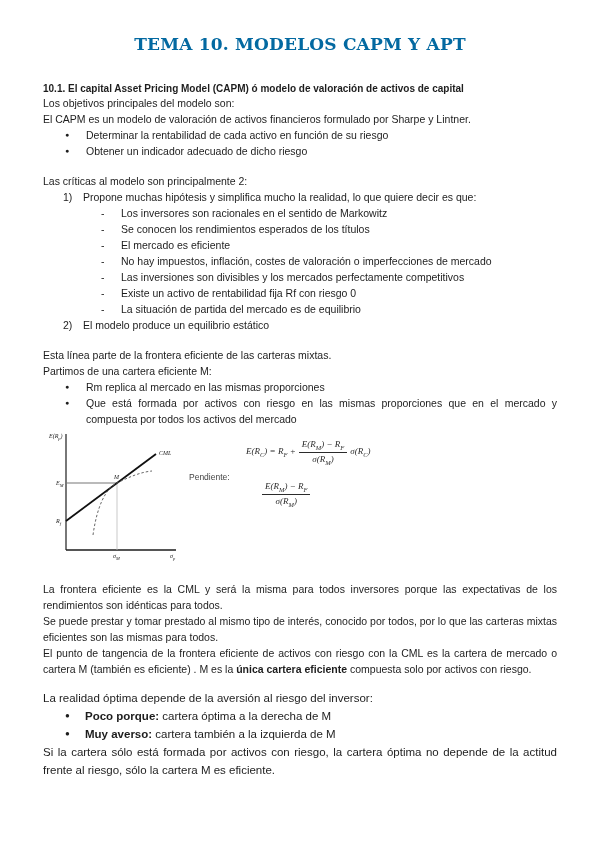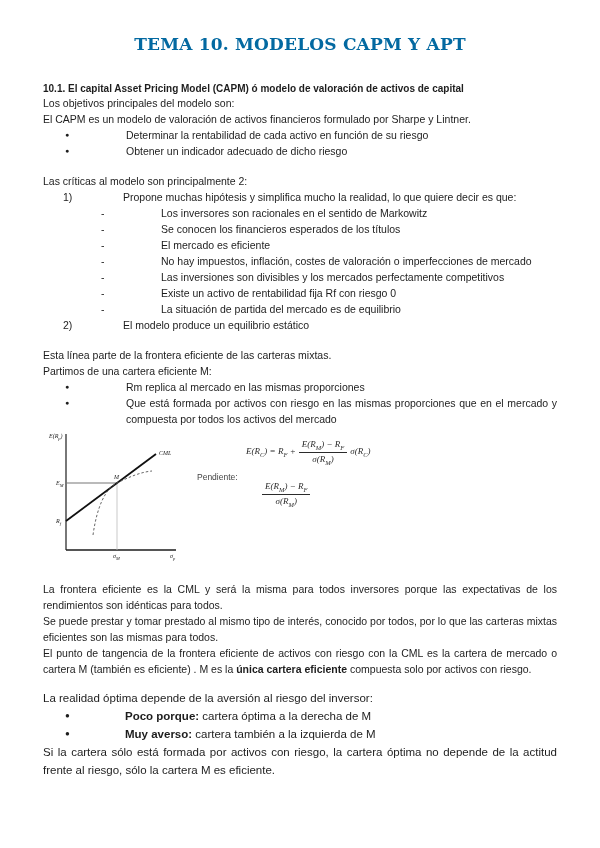--- a/index.html
+++ b/index.html
@@ -26,40 +26,40 @@
     font-size:10px;
     font-weight:bold;
     margin-top:28px;
     line-height:13px;
   }
   .body-txt{font-size:10.5px;line-height:16px;}
   .line{min-height:16px;}
   .just{text-align:justify;}
   .gap{height:14px;}
   .gap-sm{height:12px;}
-  .li{display:flex;gap:40px;}
+  .li{display:flex;}
   .li .marker{flex-shrink:0;}
   .blist{margin-left:22px;}
   .blist .marker{width:21px;font-size:7px;line-height:16px;}
   .nlist{margin-left:20px;}
   .nlist .marker{width:20px;}
   .dlist{margin-left:58px;}
   .dlist .marker{width:20px;}
   b{font-weight:bold;}
   
   .figure{position:relative;height:152px;margin-top:2px;}
   .graph{position:absolute;left:0;top:0;}
   .math{
     font-family:"Liberation Serif",serif;
     font-style:italic;
     font-size:9px;
     color:#2b2b2b;
   }
   .formula-cml{position:absolute;left:203px;top:10px;display:flex;align-items:center;white-space:nowrap;}
-  .pendiente{position:absolute;left:154px;top:43px;font-size:8.5px;color:#444;font-family:"Liberation Sans",sans-serif;font-style:normal;}
+  .pendiente{position:absolute;left:146px;top:43px;font-size:8.5px;color:#444;font-family:"Liberation Sans",sans-serif;font-style:normal;}
   .formula-slope{position:absolute;left:216px;top:52px;display:flex;align-items:center;}
   .frac{display:inline-flex;flex-direction:column;text-align:center;vertical-align:middle;margin:0 3px;}
   .frac .num{border-bottom:0.8px solid #2b2b2b;padding:0 3px 1px 3px;}
   .frac .den{padding-top:1px;}
   sub{font-size:6.5px;}
   .optima{font-size:11.5px;line-height:18px;}
   .optima .li .marker{width:20px;font-size:8px;line-height:18px;}
   .optima .blist{margin-left:22px;}
   svg text{
     font-family:"Liberation Serif",serif;
@@ -104,21 +104,21 @@
       </div>
     </div>
 
     <div class="dlist">
       <div class="li line">
         <span class="marker">-</span>
         <span>Los inversores son racionales en el sentido de Markowitz</span>
       </div>
       <div class="li line">
         <span class="marker">-</span>
-        <span>Se conocen los financieros esperados de los títulos</span>
+        <span>Se conocen los rendimientos esperados de los títulos</span>
       </div>
       <div class="li line">
         <span class="marker">-</span>
         <span>El mercado es eficiente</span>
       </div>
       <div class="li line">
         <span class="marker">-</span>
         <span>No hay impuestos, inflación, costes de valoración o imperfecciones de mercado</span>
       </div>
       <div class="li line">

